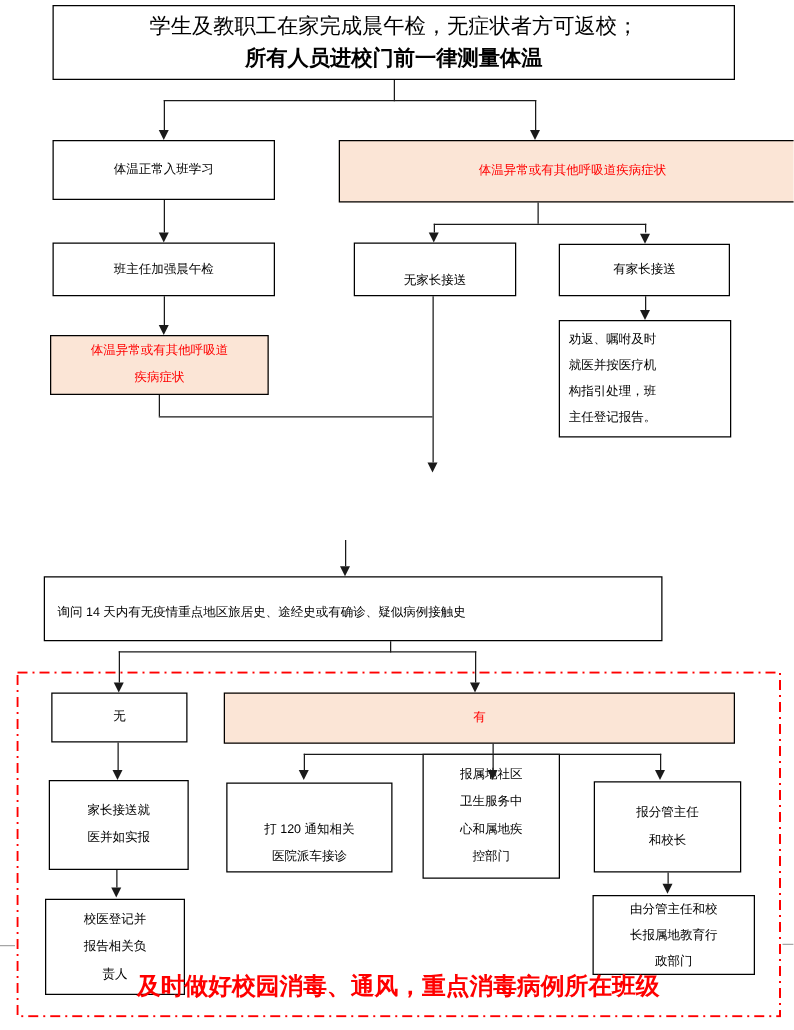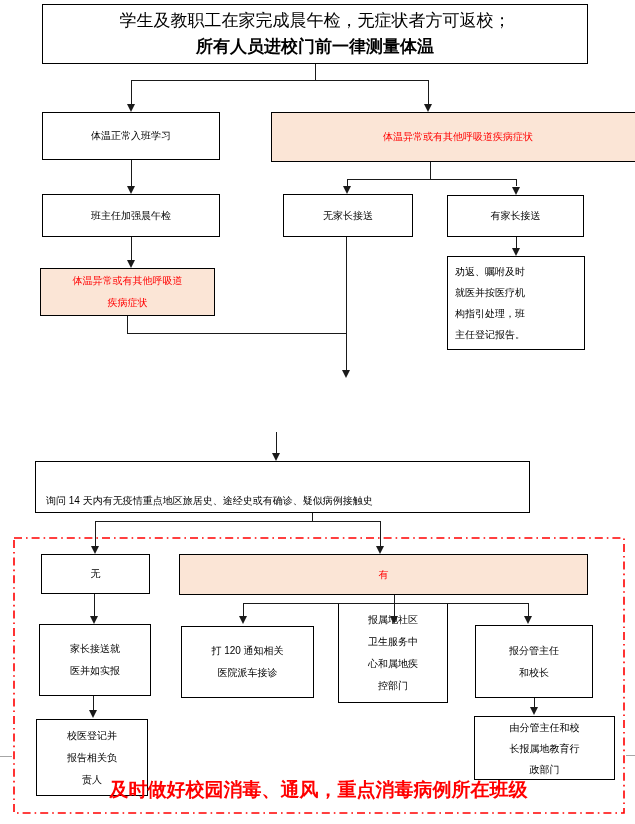--- a/index.html
+++ b/index.html
@@ -31,21 +31,21 @@
     border-left:4.5px solid transparent;border-right:4.5px solid transparent;
     border-top:8px solid var(--line);
   }
   .dashed-rect{position:absolute;left:13px;top:537px;}
   .note{
     position:absolute;left:13px;top:778px;width:611px;text-align:center;
     color:var(--note_text);font-size:19px;font-weight:bold;line-height:24px;
   }
   .bold{font-weight:bold;}
   .margin-mark{position:absolute;height:1px;background:#a6a6a6;}
-  .top-left-align{align-items:flex-start;justify-content:flex-end;text-align:left;padding:8px 0 0 10px;}
+  .top-left-align{align-items:flex-start;justify-content:center;text-align:left;padding:8px 0 0 10px;}
   .left-align{align-items:flex-start;text-align:left;padding-left:7px;padding-right:4px;}
 </style>
 </head>
 <body>
 
 <div id="canvas">
 
   <div class="node" style="left:42px;top:4px;width:546px;height:60px;font-size:17px;line-height:26px;">
     <span>学生及教职工在家完成晨午检，无症状者方可返校；</span>
     <span class="bold">所有人员进校门前一律测量体温</span>
@@ -56,21 +56,21 @@
   </div>
 
   <div class="node pink" style="left:271px;top:112px;width:374px;height:50px;">
     <span>体温异常或有其他呼吸道疾病症状</span>
   </div>
 
   <div class="node" style="left:42px;top:194px;width:178px;height:43px;">
     <span>班主任加强晨午检</span>
   </div>
 
-  <div class="node" style="left:283px;top:194px;width:130px;height:43px;">
+  <div class="node" style="left:283px;top:194px;width:130px;height:43px;justify-content:flex-end;">
     <span>无家长接送</span>
   </div>
 
   <div class="node" style="left:447px;top:195px;width:137px;height:42px;">
     <span>有家长接送</span>
   </div>
 
   <div class="node left-align" style="left:447px;top:256px;width:138px;height:94px;line-height:21px;">
     <span>劝返、嘱咐及时</span>
     <span>就医并按医疗机</span>
@@ -100,38 +100,38 @@
     <span>家长接送就</span>
     <span>医并如实报</span>
   </div>
 
   <div class="node" style="left:36px;top:719px;width:112px;height:77px;">
     <span>校医登记并</span>
     <span>报告相关负</span>
     <span>责人</span>
   </div>
 
-  <div class="node" style="left:181px;top:626px;width:133px;height:72px;">
+  <div class="node" style="left:181px;top:626px;width:133px;height:72px;justify-content:flex-end;">
     <span>打 120 通知相关</span>
     <span>医院派车接诊</span>
   </div>
 
   <div class="node" style="left:338px;top:603px;width:110px;height:100px;">
     <span>报属地社区</span>
     <span>卫生服务中</span>
     <span>心和属地疾</span>
     <span>控部门</span>
   </div>
 
   <div class="node" style="left:475px;top:625px;width:118px;height:73px;">
     <span>报分管主任</span>
     <span>和校长</span>
   </div>
 
-  <div class="node" style="left:474px;top:716px;width:141px;height:64px;line-height:21px;">
+  <div class="node" style="left:474px;top:716px;width:130px;height:64px;line-height:21px;">
     <span>由分管主任和校</span>
     <span>长报属地教育行</span>
     <span>政部门</span>
   </div>
 
   <svg class="dashed-rect" width="612" height="277">
     <rect x="1" y="1" width="610" height="275" fill="none" style="stroke:var(--dashed_border);" stroke-width="1.6" stroke-dasharray="8 4 1.6 4"></rect>
   </svg>
 
   <div class="note">及时做好校园消毒、通风，重点消毒病例所在班级</div>

